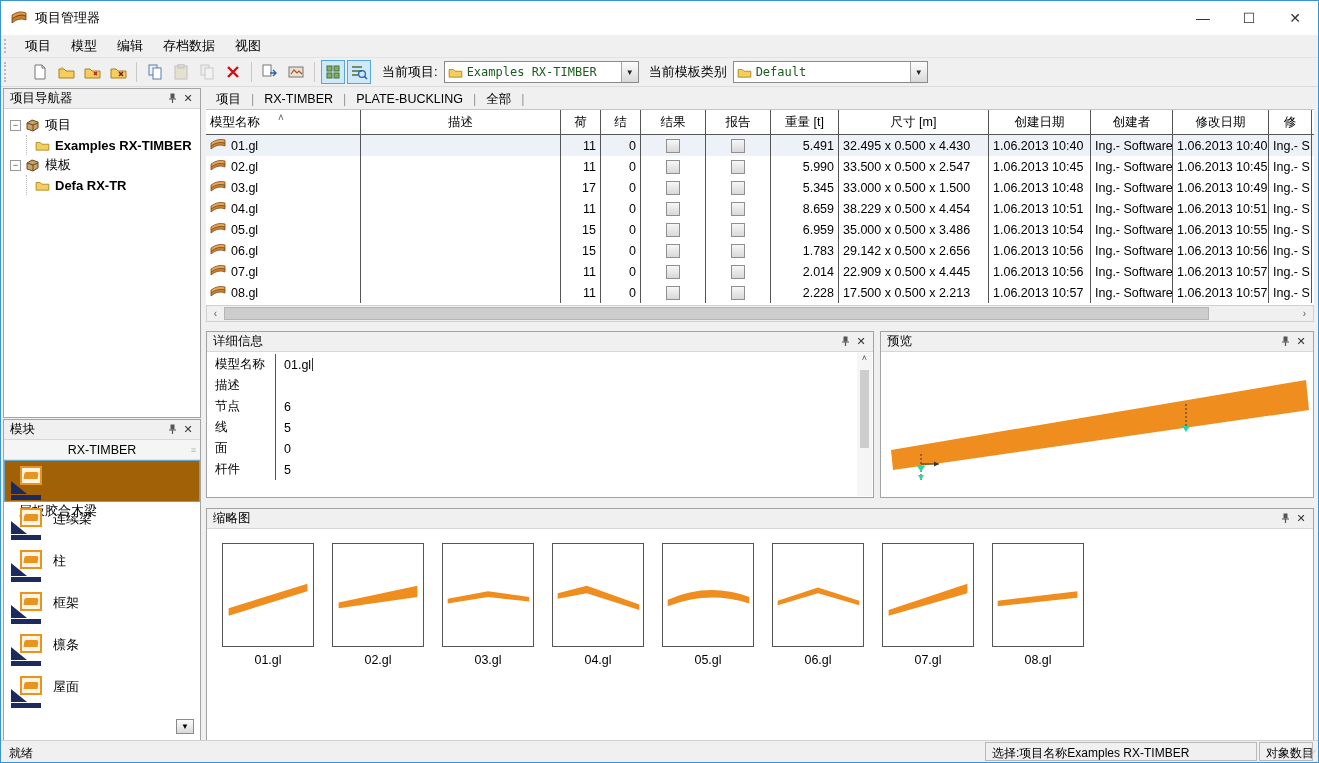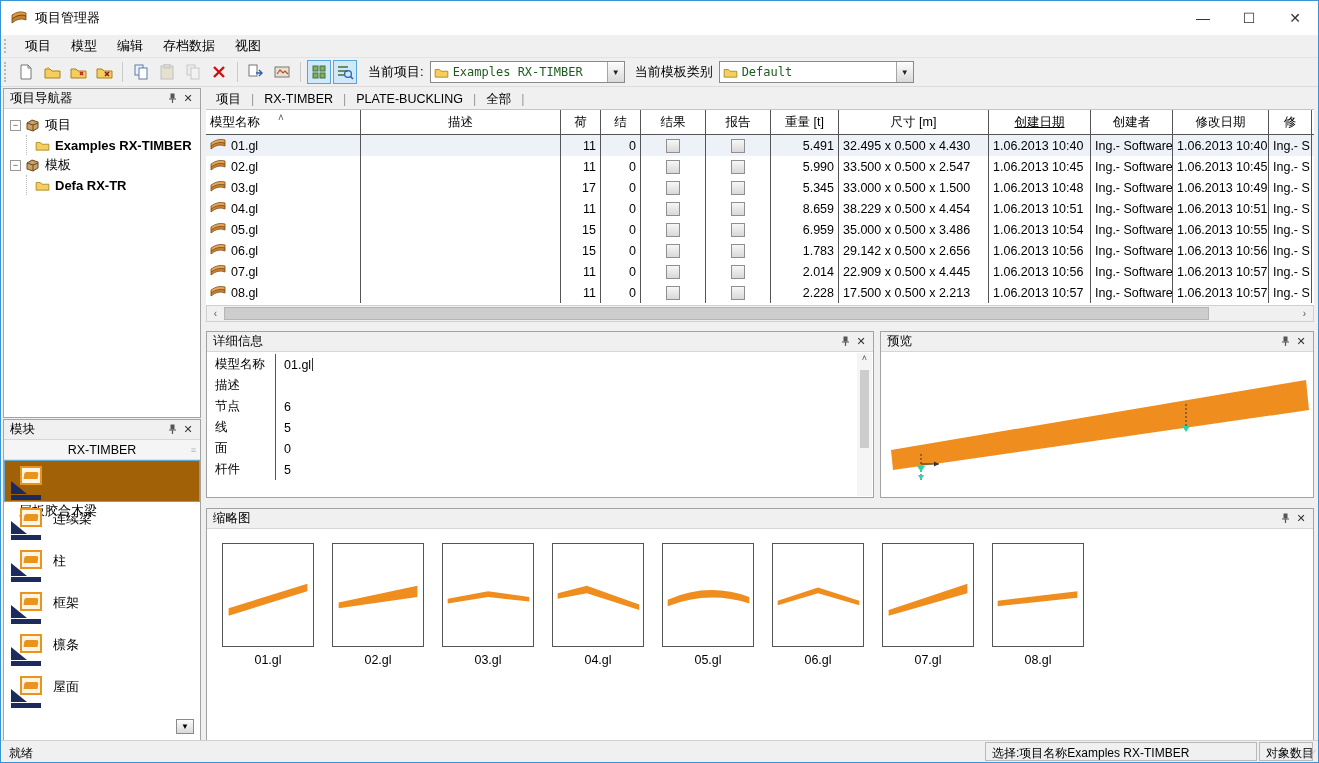--- a/index.html
+++ b/index.html
@@ -13,21 +13,21 @@
   #titlebar { position:absolute; left:0; top:0; width:100%; height:34px; background:#ffffff; display:flex; align-items:center; }
   #titlebar .appicon { margin:0 8px 0 10px; }
   #titlebar .title { font-size:13px; }
   .wincontrols { position:absolute; right:0; top:0; height:34px; display:flex; }
   .wincontrols .btn { width:46px; height:34px; display:flex; align-items:center; justify-content:center; font-size:14px; color:#333; }
   
   #menubar { position:absolute; left:0; top:34px; width:100%; height:23px; background:#f0f0f0; display:flex; align-items:center; padding-left:14px; border-bottom:1px solid #e3e3e3; }
   #menubar .grip, #toolbar .grip { position:absolute; left:3px; top:4px; bottom:4px; width:3px; border-left:2px dotted #b9b9b9; }
   #menubar span.mi { padding:2px 10px; }
   
-  #toolbar { position:absolute; left:0; top:57px; width:100%; height:29px; background:#f0f0f0; display:flex; align-items:center; padding-left:12px; border-bottom:1px solid #dcdcdc; }
+  #toolbar { position:absolute; left:0; top:57px; width:100%; height:29px; background:#f0f0f0; display:flex; align-items:center; padding-left:26px; border-bottom:1px solid #dcdcdc; }
   .tbtn { width:24px; height:24px; display:flex; align-items:center; justify-content:center; margin:0 1px; font-size:14px; }
   .tbtn.disabled { opacity:.45; }
   .tbtn.pressed { background:#cfe8fa; border:1px solid #58a5d8; }
   .tsep { width:1px; height:20px; background:#c9c9c9; margin:0 5px; }
   .tlabel { margin:0 6px 0 10px; }
   .combo { display:flex; align-items:center; width:195px; height:22px; background:#fff; border:1px solid #8a8a8a; padding-left:3px; position:relative; }
   .combo .ctext { font-family:"DejaVu Sans Mono", monospace; font-size:12px; color:#1c5c1c; margin-left:4px; white-space:nowrap; overflow:hidden; flex:1; }
   .combo .drop { width:17px; height:20px; background:linear-gradient(#fdfdfd,#d9d9d9); border-left:1px solid #a5a5a5; display:flex; align-items:center; justify-content:center; font-size:8px; color:#222; }
   
   .panel { position:absolute; background:#fff; border:1px solid #a3a3a3; }
@@ -360,21 +360,21 @@
   <div id="tablewrap">
     <div class="trow hdr" id="thead">
         <div class="tcell c0" style="width: 155px; flex: 0 0 155px;">模型名称<span class="sortcaret">˄</span></div>
         <div class="tcell c1" style="width: 200px; flex: 0 0 200px;">描述</div>
         <div class="tcell c2" style="width: 40px; flex: 0 0 40px;">荷</div>
         <div class="tcell c3" style="width: 40px; flex: 0 0 40px;">结</div>
         <div class="tcell c4" style="width: 65px; flex: 0 0 65px;">结果</div>
         <div class="tcell c5" style="width: 65px; flex: 0 0 65px;">报告</div>
         <div class="tcell c6" style="width: 68px; flex: 0 0 68px;">重量 [t]</div>
         <div class="tcell c7" style="width: 150px; flex: 0 0 150px;">尺寸 [m]</div>
-        <div class="tcell c8" style="width: 102px; flex: 0 0 102px; text-decoration: underline;">创建日期</div>
+        <div class="tcell c8" style="width: 102px; flex: 0 0 102px;">创建日期</div>
         <div class="tcell c9" style="width: 82px; flex: 0 0 82px;">创建者</div>
         <div class="tcell c10" style="width: 96px; flex: 0 0 96px;">修改日期</div>
         <div class="tcell c11" style="width: 43px; flex: 0 0 43px;">修</div>
       </div>
     <div id="tbody">
         <div class="trow body sel">
           <div class="tcell " style="width: 155px; flex: 0 0 155px;">
             <span class="rowicon"><svg width="16" height="12" viewBox="0 0 16 12">
                 <path d="M1 8 Q8 2 15 5 L15 8 Q8 5 1 11 Z" fill="#cd8433" stroke="#7a4a12" stroke-width="0.8"></path>
                 <path d="M1 5 Q8 0 15 2 L15 5 Q8 3 1 8 Z" fill="#e8a458" stroke="#7a4a12" stroke-width="0.8"></path>

